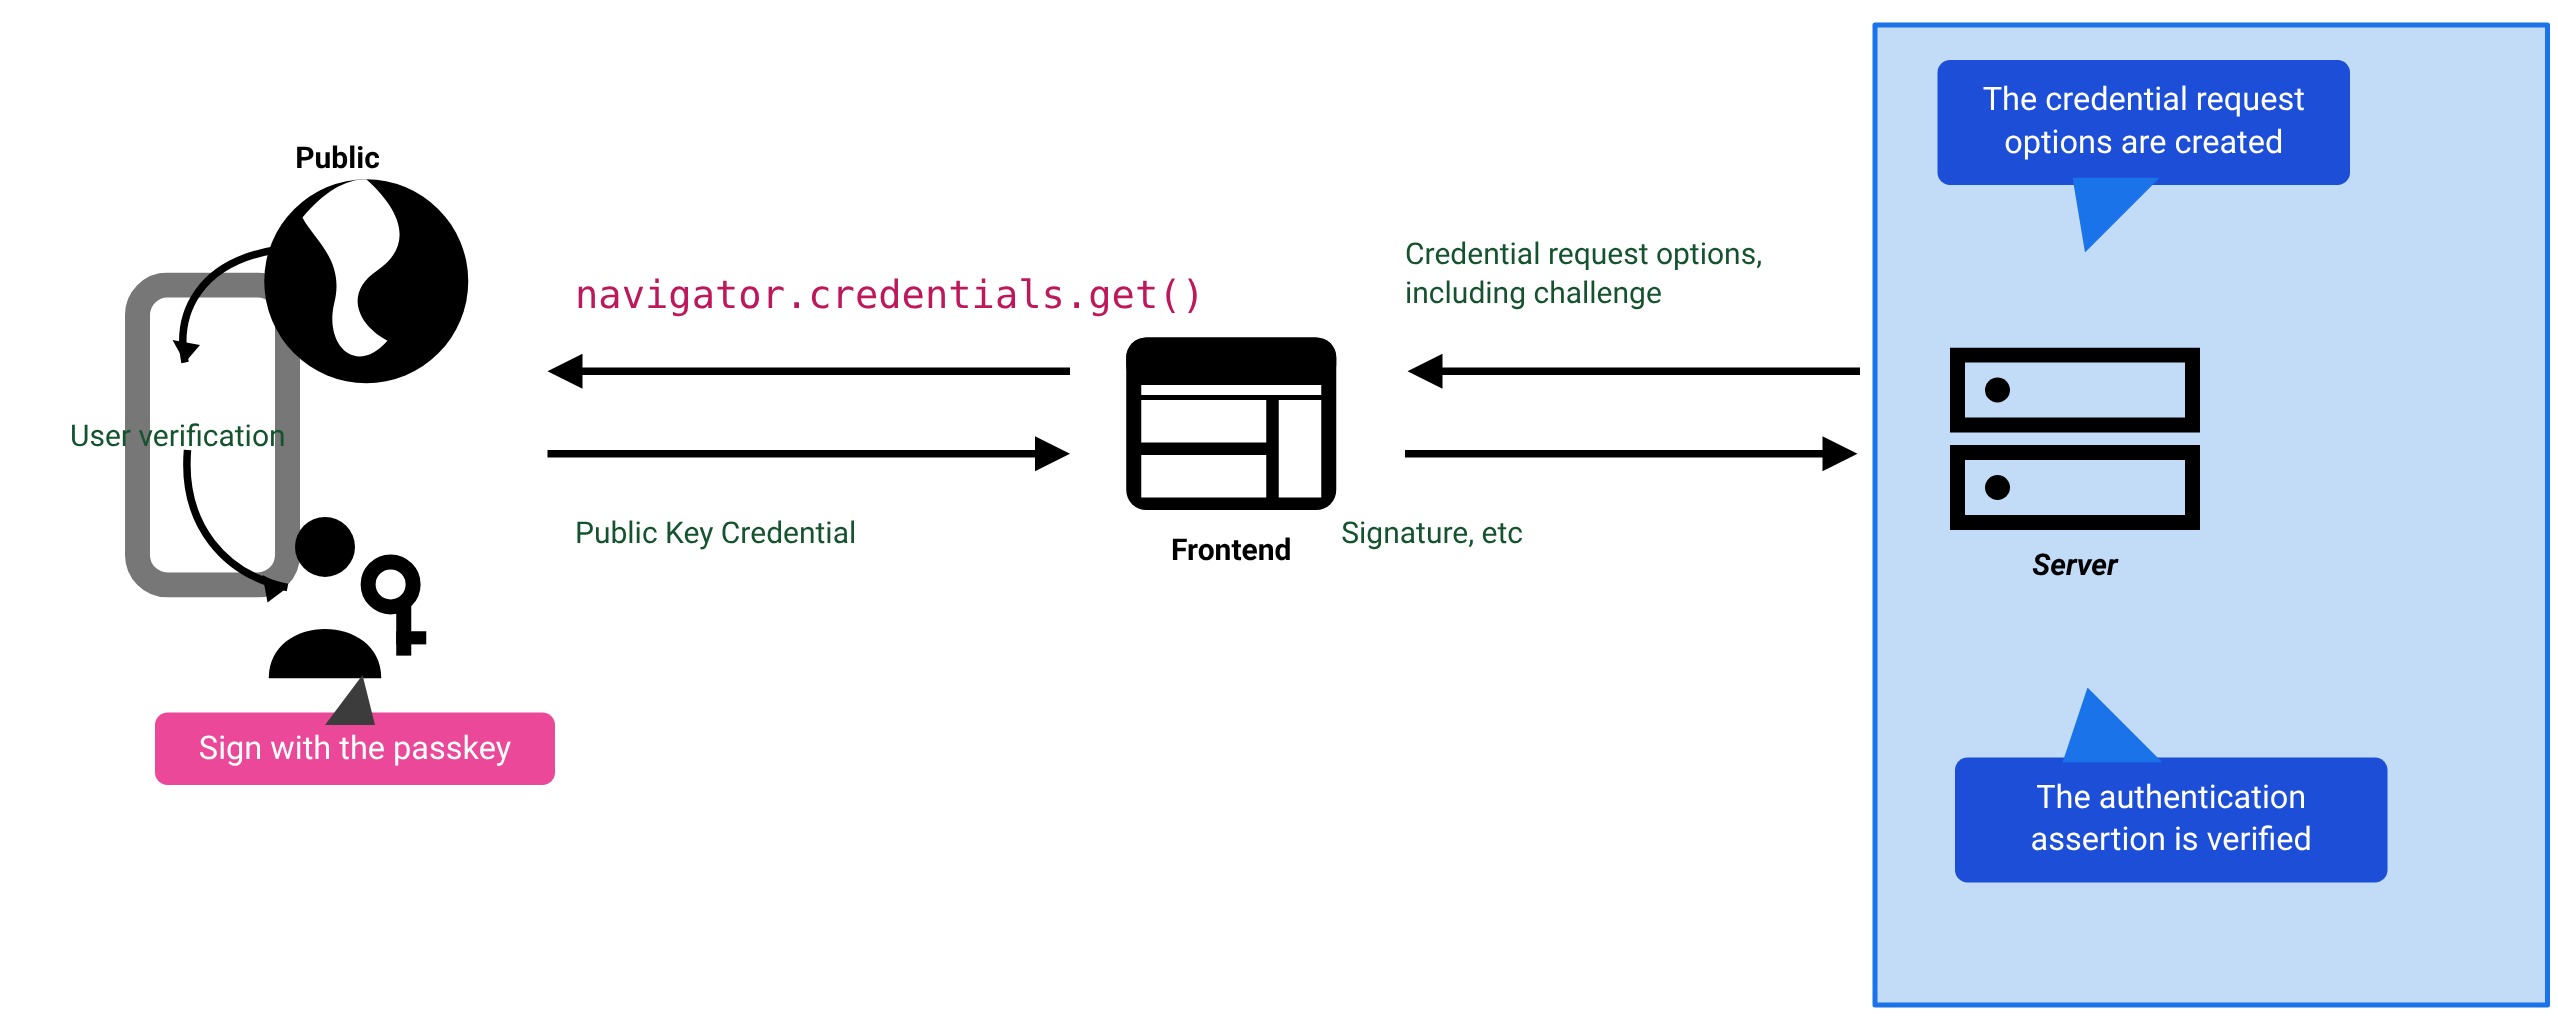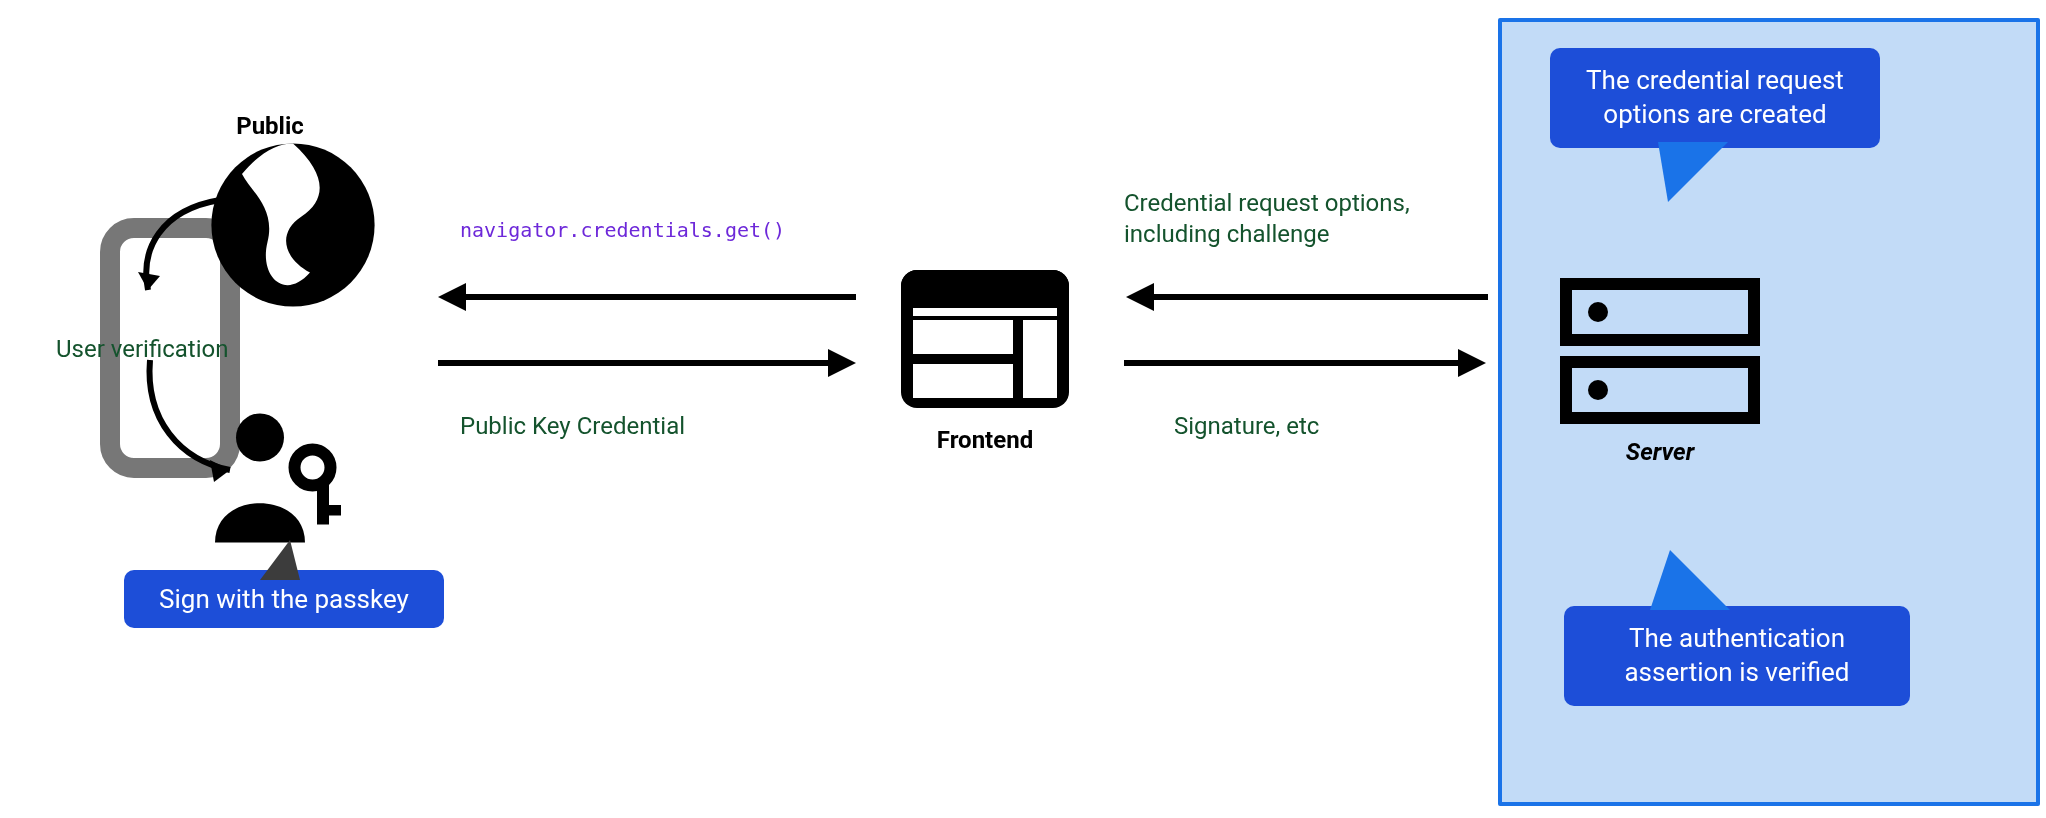--- a/index.html
+++ b/index.html
@@ -5,33 +5,33 @@
   * { box-sizing: border-box; margin: 0; padding: 0; }
   body {
     font-family: -apple-system, BlinkMacSystemFont, "Segoe UI", Roboto, Arial, sans-serif;
     background: #fff;
     width: 2046px;
     height: 818px;
     position: relative;
   }
   .node-label { font-weight: 700; font-size: 24px; text-align: center; color: #000; }
   .edge-label { font-size: 24px; color: #14532d; }
-  .code-label { font-family: ui-monospace, Menlo, Consolas, monospace; font-size: 20px; color: #6d28d9; }
+  .code-label { font-family: ui-monospace, Menlo, Consolas, monospace; font-size: 31px; color: #be185d; }
   .callout {
     background: #1d4ed8;
     color: #fff;
     font-size: 26px;
     border-radius: 10px;
     padding: 16px 20px;
     text-align: center;
     line-height: 1.3;
     position: absolute;
   }
   .grey-callout {
-    background: #1d4ed8;
+    background: #ec4899;
     color: #fff;
     font-size: 26px;
     border-radius: 10px;
     padding: 14px 24px;
     position: absolute;
     text-align: center;
   }
   .server-box {
     position: absolute;
     background: #c2dbf7;
@@ -117,21 +117,21 @@
 <div class="code-label" style="position:absolute; left:460px; top:218px;">navigator.credentials.get()</div>
 <div class="arrow left" style="left:460px; top:294px; width:396px;"></div>
 
 <div class="arrow right" style="left:438px; top:360px; width:396px;"></div>
 <div class="edge-label" style="position:absolute; left:460px; top:412px;">Public Key Credential</div>
 
 <div class="edge-label" style="position:absolute; left:1124px; top:188px; width:340px; line-height:1.3;">Credential request options, including challenge</div>
 <div class="arrow left" style="left:1148px; top:294px; width:340px;"></div>
 
 <div class="arrow right" style="left:1124px; top:360px; width:340px;"></div>
-<div class="edge-label" style="position:absolute; left:1174px; top:412px;">Signature, etc</div>
+<div class="edge-label" style="position:absolute; left:1073px; top:412px;">Signature, etc</div>
 
 <div class="callout" style="left:1550px; top:48px; width:330px;">
   <span>The credential request options are created</span>
 </div>
 <svg style="position:absolute; left:1658px; top:142px; width:80px; height:60px;" viewBox="0 0 80 60">
   <polygon points="0,0 70,0 10,60" fill="#1a73e8"></polygon>
 </svg>
 
 <div class="callout" style="left:1564px; top:606px; width:346px;">
   <span>The authentication assertion is verified</span>

